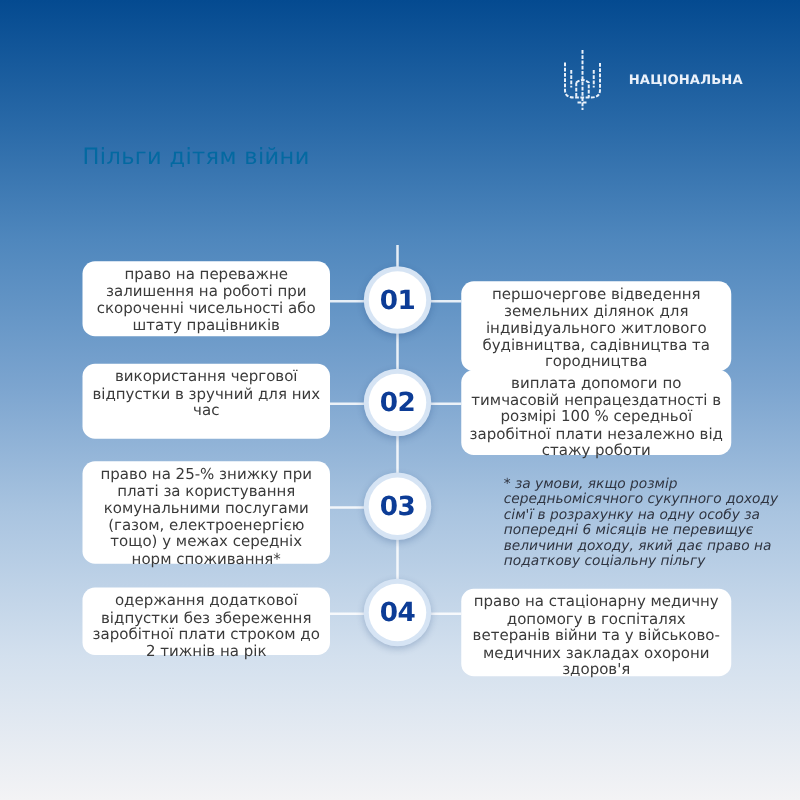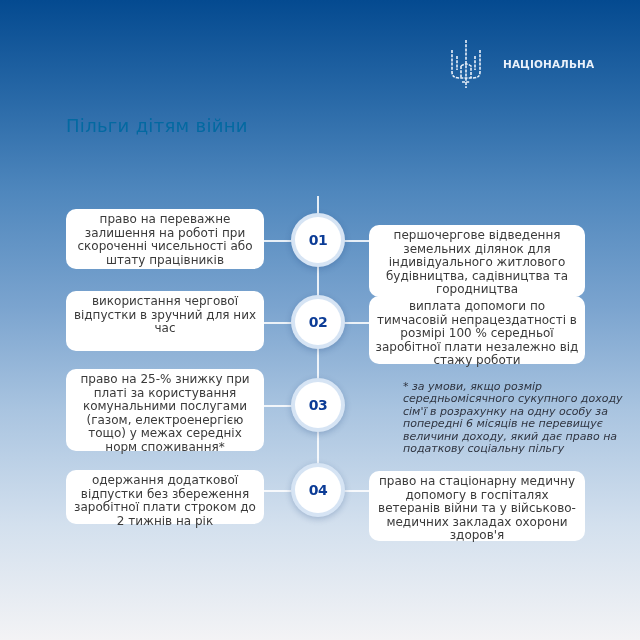--- a/index.html
+++ b/index.html
@@ -49,21 +49,21 @@
     position: absolute; left: 291px; width: 54px; height: 54px;
     border-radius: 50%;
     background: #d6e4f4;
     display: flex; align-items: center; justify-content: center;
     box-shadow: 0 2px 6px rgba(20,60,120,0.25);
   }
   .num {
     width: 46px; height: 46px; border-radius: 50%;
     background: #ffffff;
     color: #0c3c96;
-    font-size: 14px; font-weight: bold;
+    font-size: 21px; font-weight: bold;
     display: flex; align-items: center; justify-content: center;
     letter-spacing: -0.5px;
   }
   .footnote {
     position: absolute; left: 379px; top: 381px; width: 210px;
     color: #2f3440; font-size: 11px; line-height: 12.4px; font-style: italic; margin-left: 24px;
   }
   .footnote span { display: block; white-space: nowrap; }
 </style>
 </head>

